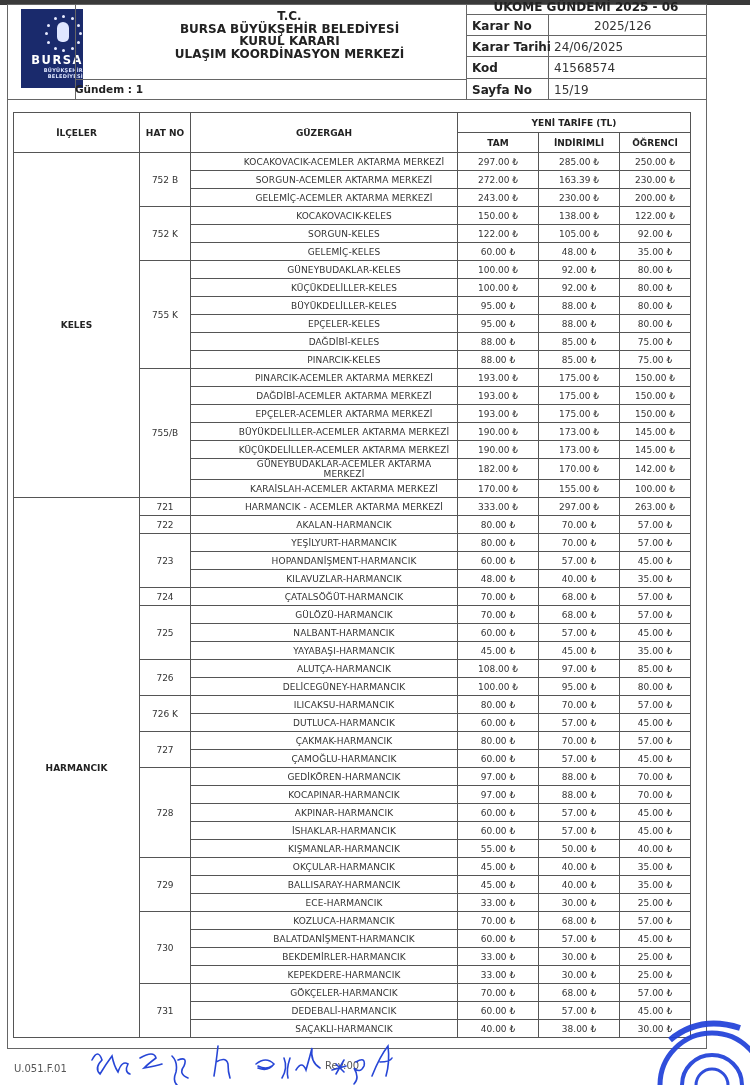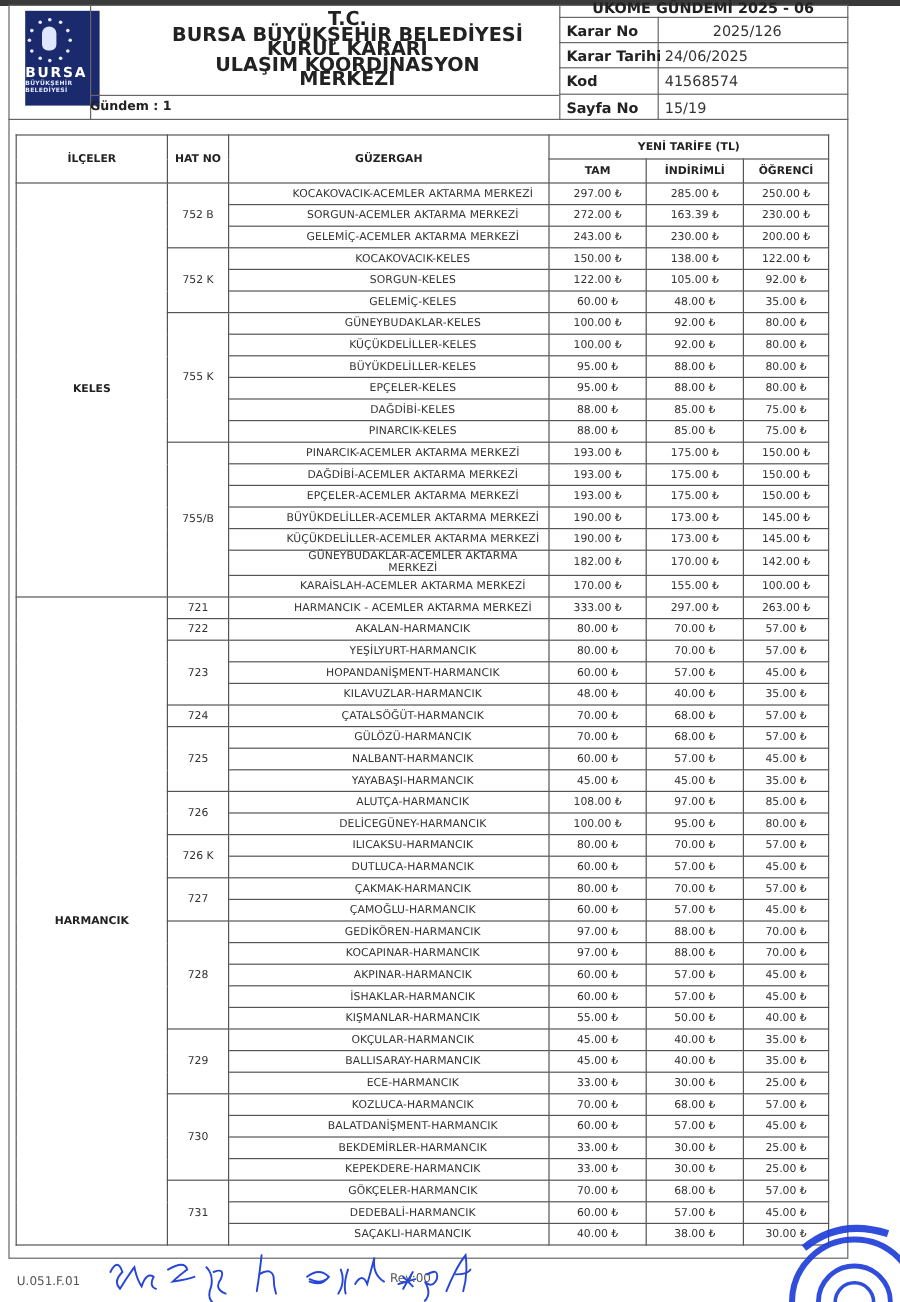--- a/index.html
+++ b/index.html
@@ -9,35 +9,35 @@
   }
   .topbar { position:absolute; left:0; top:0; width:750px; height:5px; background:#3a3a3a; }
   .page-frame {
     position:absolute; left:7px; top:4px; width:700px; height:1045px;
     border:1px solid #666; box-sizing:border-box;
   }
   
   .hdr { position:absolute; left:7px; top:4px; width:700px; height:96px; }
   .logo {
     position:absolute; left:14px; top:5px; width:62px; height:79px; background:#1a2a6c;
-    display:flex; flex-direction:column; align-items:flex-start;
+    display:flex; flex-direction:column; align-items:flex-end;
   }
   .logo-emblem { width:40px; height:40px; margin-top:4px; position:relative; }
   .logo-emblem .dot { position:absolute; width:3px; height:3px; background:#e8ecff; border-radius:50%; }
   .logo-emblem .shield {
     position:absolute; left:14px; top:9px; width:12px; height:20px; background:#dfe6ff;
     border-radius:6px 6px 5px 5px;
   }
   .logo-text1 { color:#fff; font-weight:bold; font-size:11.5px; letter-spacing:1.5px; margin-top:0px; }
   .logo-text2 { color:#dfe6ff; font-weight:bold; font-size:5px; line-height:6px; letter-spacing:0.3px; }
   .hdr-vline { position:absolute; background:#666; width:1px; }
   .hdr-hline { position:absolute; background:#666; height:1px; }
   .title-block {
     position:absolute; left:160px; top:6px; width:305px; text-align:center;
-    font-weight:bold; font-size:16px; line-height:12.5px; color:#222;
+    font-weight:bold; font-size:12px; line-height:12.5px; color:#222;
   }
   .gundem { position:absolute; left:75px; top:80px; width:400px; text-align:left; font-weight:bold; font-size:10.5px; }
   .meta-top { position:absolute; left:466px; top:0px; width:240px; text-align:center; font-weight:bold; font-size:12px; line-height:10px; color:#222; }
   .meta-row { position:absolute; left:466px; width:240px; height:20px; font-size:12px;text-decoration:underline; }
   .meta-row .k { position:absolute; left:6px; top:4px; font-weight:bold; }
   .meta-row .v { position:absolute; left:108px; top:4px; color:#333; }
   
   table.tariff {
     position:absolute; left:13px; top:112px; width:677px;
     border-collapse:collapse; font-size:9px; table-layout:fixed;

